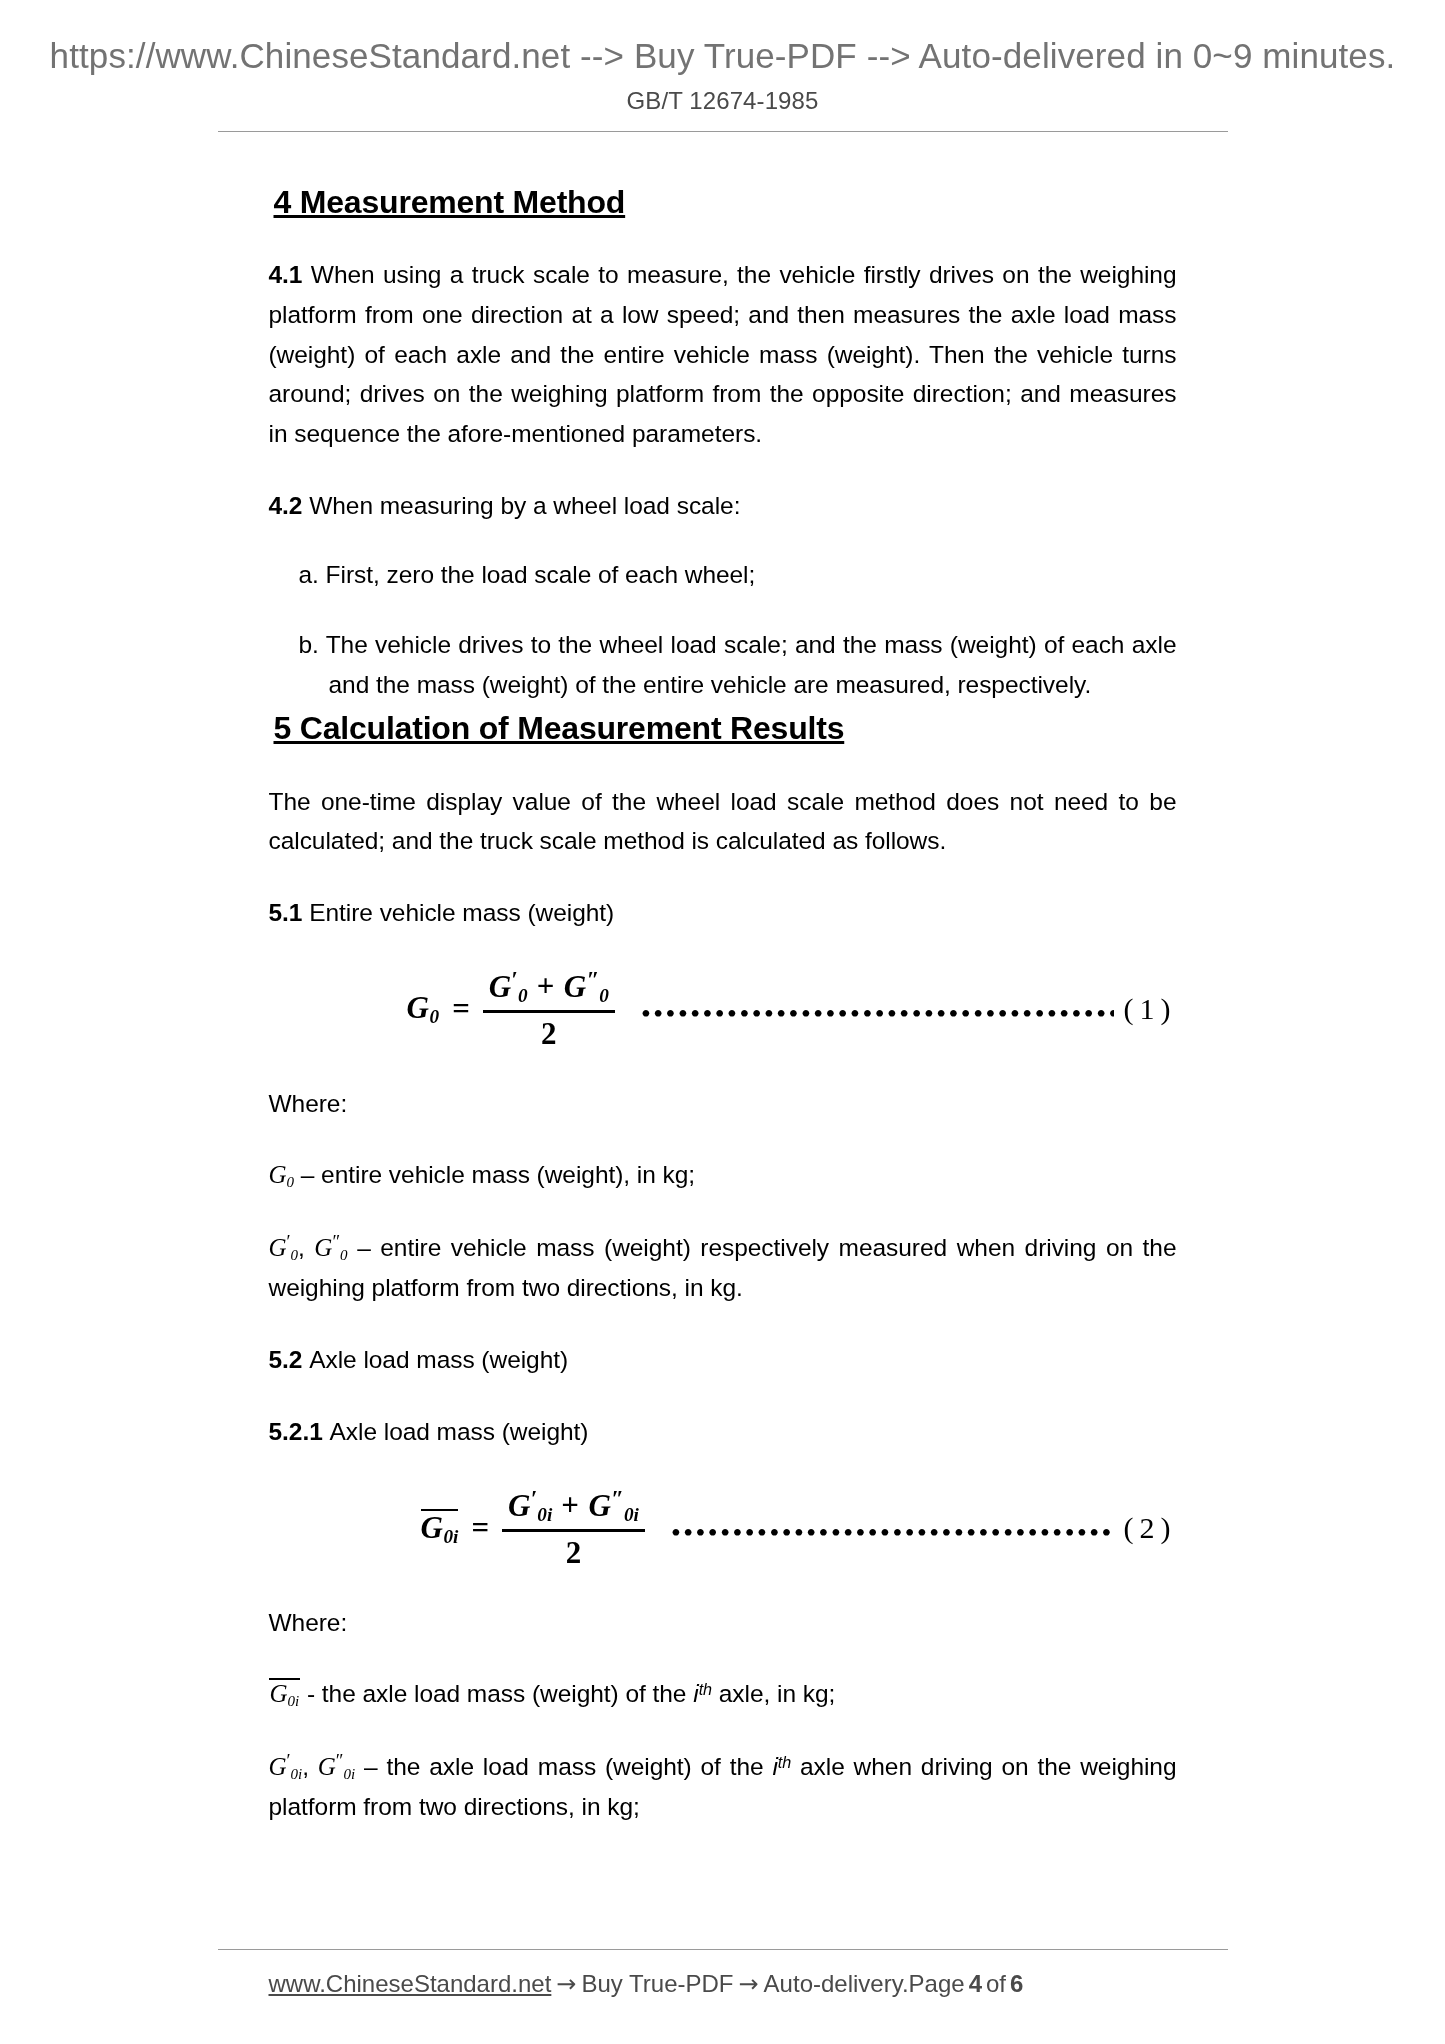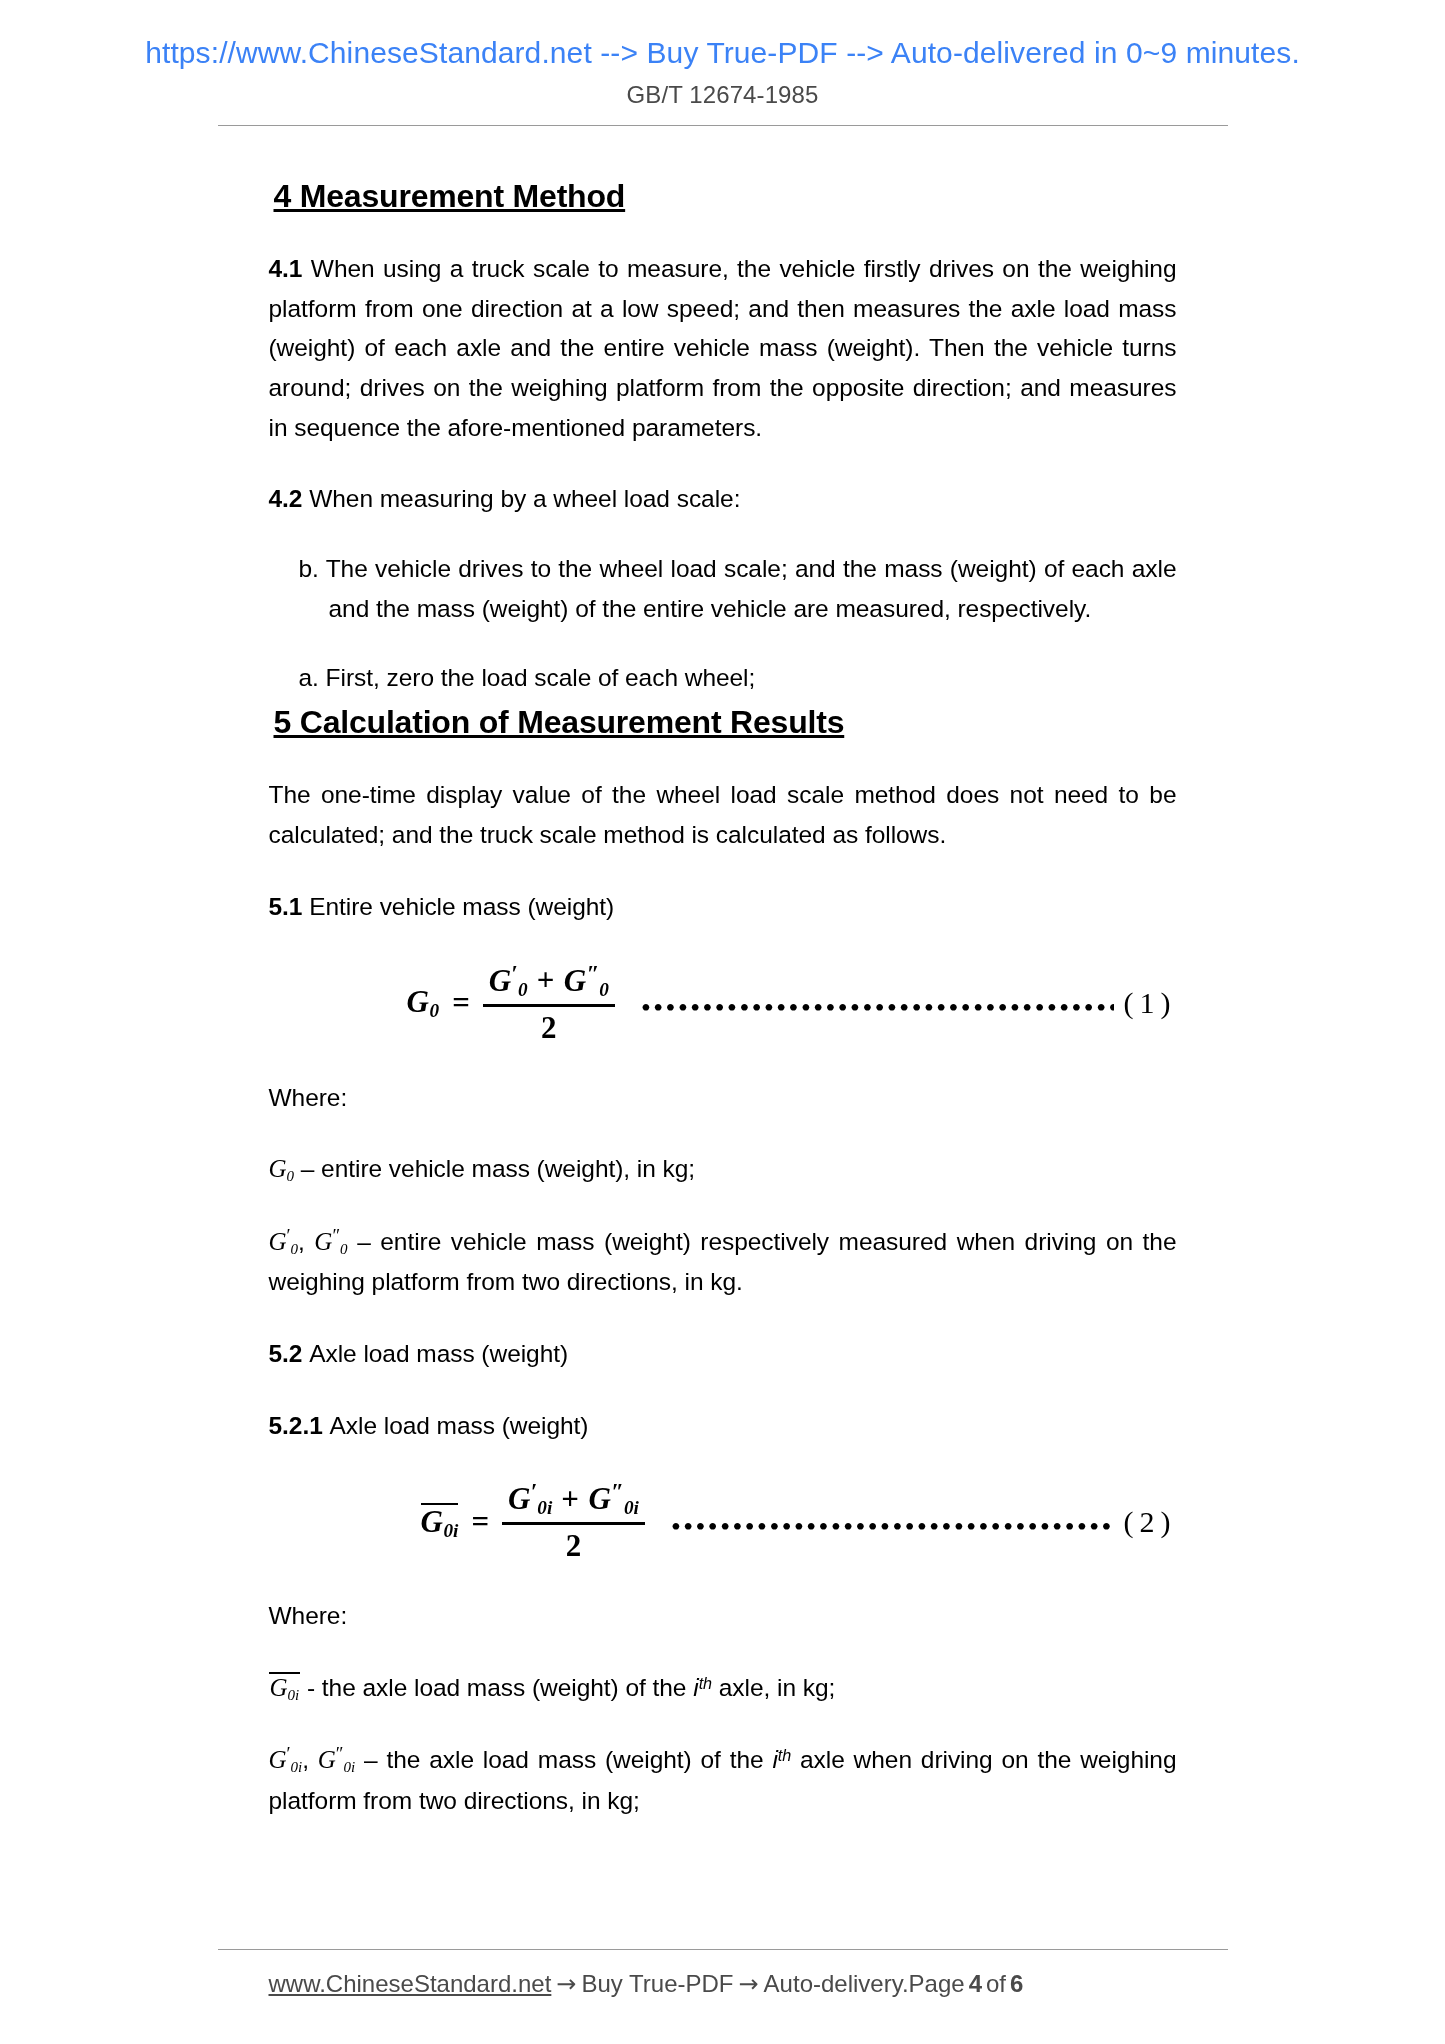--- a/index.html
+++ b/index.html
@@ -20,22 +20,22 @@
     box-sizing: border-box;
     overflow: hidden;
   }
 
   
   .doc-header {
     padding-top: 34px;
     text-align: center;
   }
   .header-promo {
-    font-size: 30px;
-    color: #3b82f6;
+    font-size: 35px;
+    color: #737373;
     letter-spacing: 0.1px;
     line-height: 1.25;
   }
   .header-standard {
     margin-top: 9px;
     font-size: 24px;
     color: #4a4a4a;
     letter-spacing: 0.1px;
   }
   .header-rule {
@@ -261,27 +261,27 @@
 
       <p class="para first-after-h">
         <b class="bold">4.1</b><span>&nbsp;</span><span>When using a truck scale to measure, the vehicle firstly drives on the weighing platform from one direction at a low speed; and then measures the axle load mass (weight) of each axle and the entire vehicle mass (weight). Then the vehicle turns around; drives on the weighing platform from the opposite direction; and measures in sequence the afore-mentioned parameters.</span>
       </p>
 
       <p class="para spaced">
         <b class="bold">4.2</b><span>&nbsp;</span><span>When measuring by a wheel load scale:</span>
       </p>
 
       <ul class="list">
+        <li class="list-item">
+          <span class="marker">a.</span>
+          <span>First, zero the load scale of each wheel;</span>
+        </li>
         <li class="list-item wrap">
           <span class="marker">b.</span>
           <span>The vehicle drives to the wheel load scale; and the mass (weight) of each axle and the mass (weight) of the entire vehicle are measured, respectively.</span>
-        </li>
-        <li class="list-item">
-          <span class="marker">a.</span>
-          <span>First, zero the load scale of each wheel;</span>
         </li>
       </ul>
 
       <h1 class="section-heading h-5">5 Calculation of Measurement Results</h1>
 
       <p class="para first-after-h">The one-time display value of the wheel load scale method does not need to be calculated; and the truck scale method is calculated as follows.</p>
 
       <p class="para spaced">
         <b class="bold">5.1</b><span>&nbsp;</span><span>Entire vehicle mass (weight)</span>
       </p>

